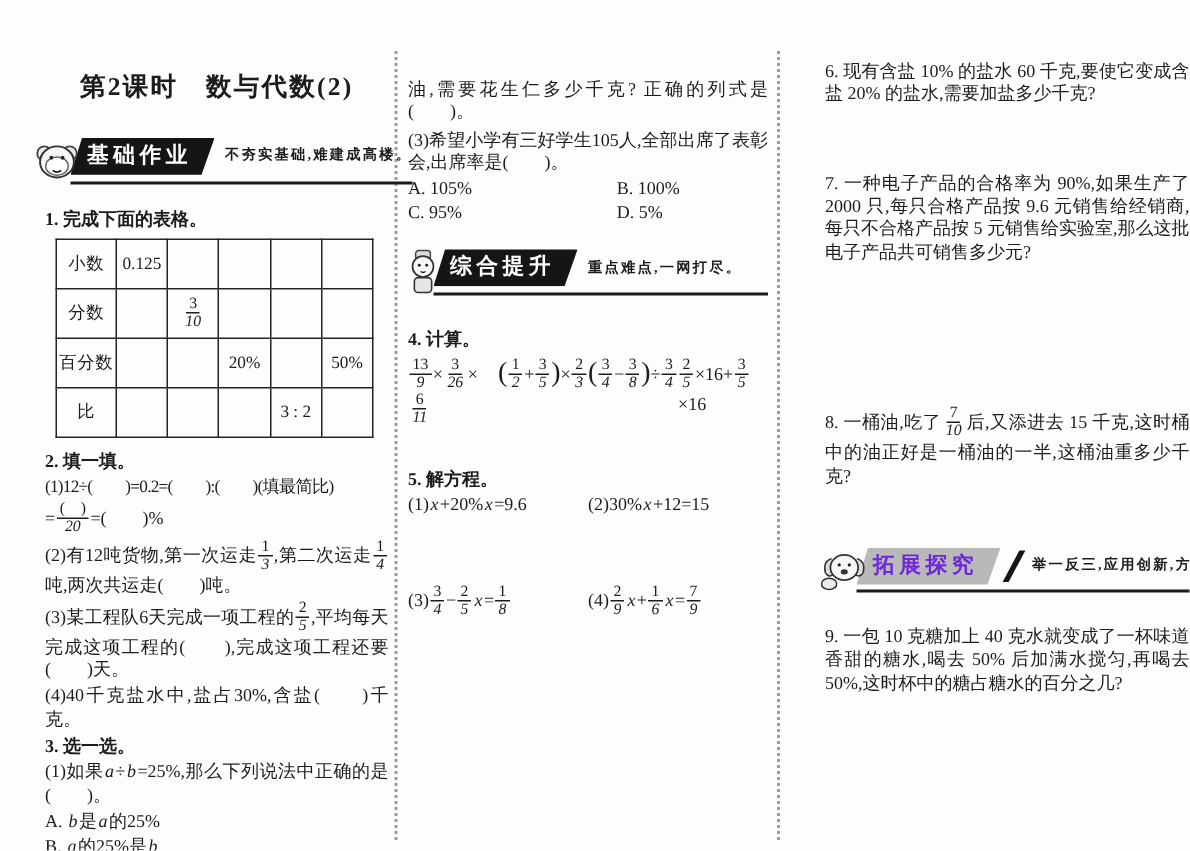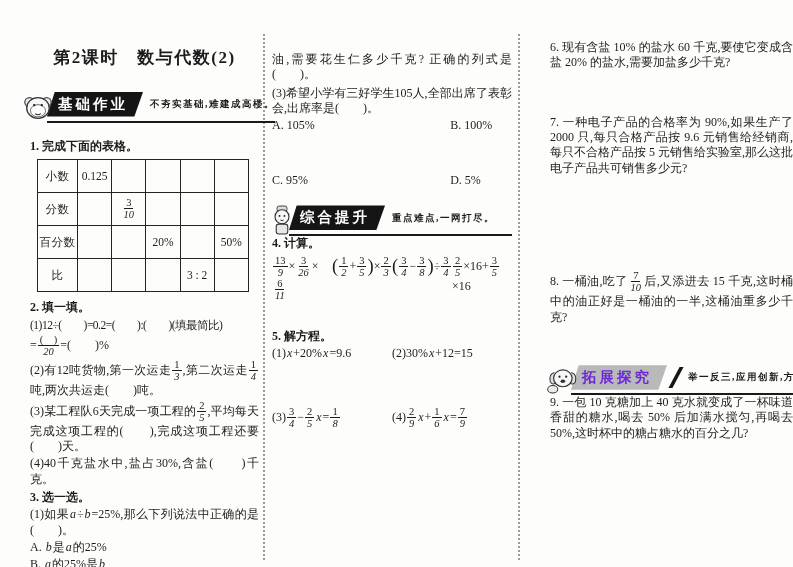--- a/index.html
+++ b/index.html
@@ -69,27 +69,27 @@
     border-collapse:collapse; table-layout:fixed;
     width:212px; margin:5px 0 0 7px;
   }
   table.convert td {
     border:1.6px solid #242424; text-align:center;
     font-size:11.5px; height:33px; padding:0; overflow:hidden;
   }
   table.convert td.rh { width:40px; letter-spacing:0.5px; }
 
   .optlist div { margin-top:1.5px; }
-  .optgrid { display:grid; grid-template-columns:58% 42%; margin-top:2px;gap:39px; }
+  .optgrid { display:grid; grid-template-columns:58% 42%; margin-top:2px; }
   .exprgrid { display:grid; grid-template-columns:1fr 1fr 1fr 1fr; margin-top:4px; }
   .exprgrid .cell { height:71px; }
   .eqgrid { display:grid; grid-template-columns:1fr 1fr; margin-top:2px; }
   .eqgrid .cell { height:61px; }
 
-  .mt2{margin-top:2px}.mt3{margin-top:3px}.mt4{margin-top:0}.mt6{margin-top:16px}
+  .mt2{margin-top:2px}.mt3{margin-top:3px}.mt4{margin-top:22px}.mt6{margin-top:16px}
   .mt8{margin-top:8px}.mt22{margin-top:22px}
   .gap44{margin-top:44px}.gap95{margin-top:95px}.gap40{margin-top:40px}
 </style>
 </head>
 <body>
 
 <div class="page">
 
   <div class="sep s1"></div>
   <div class="sep s2"></div>

